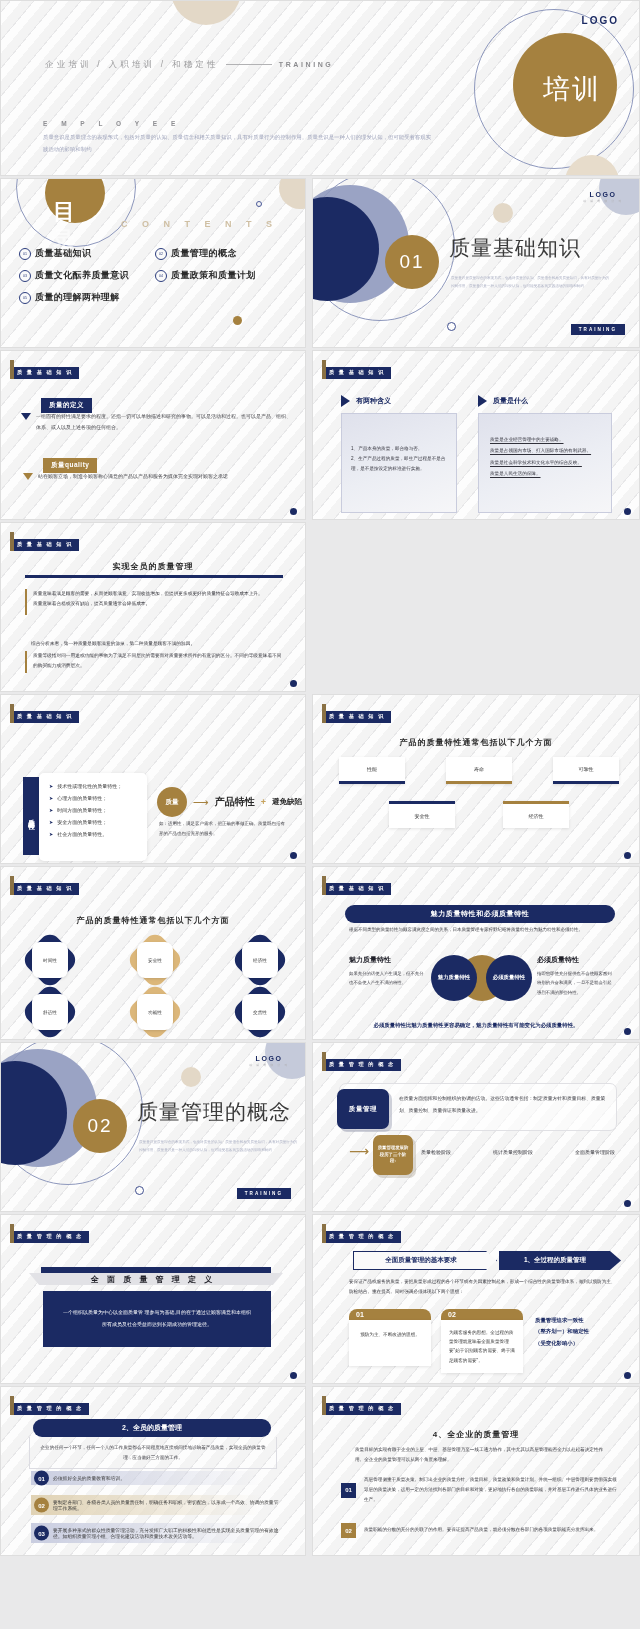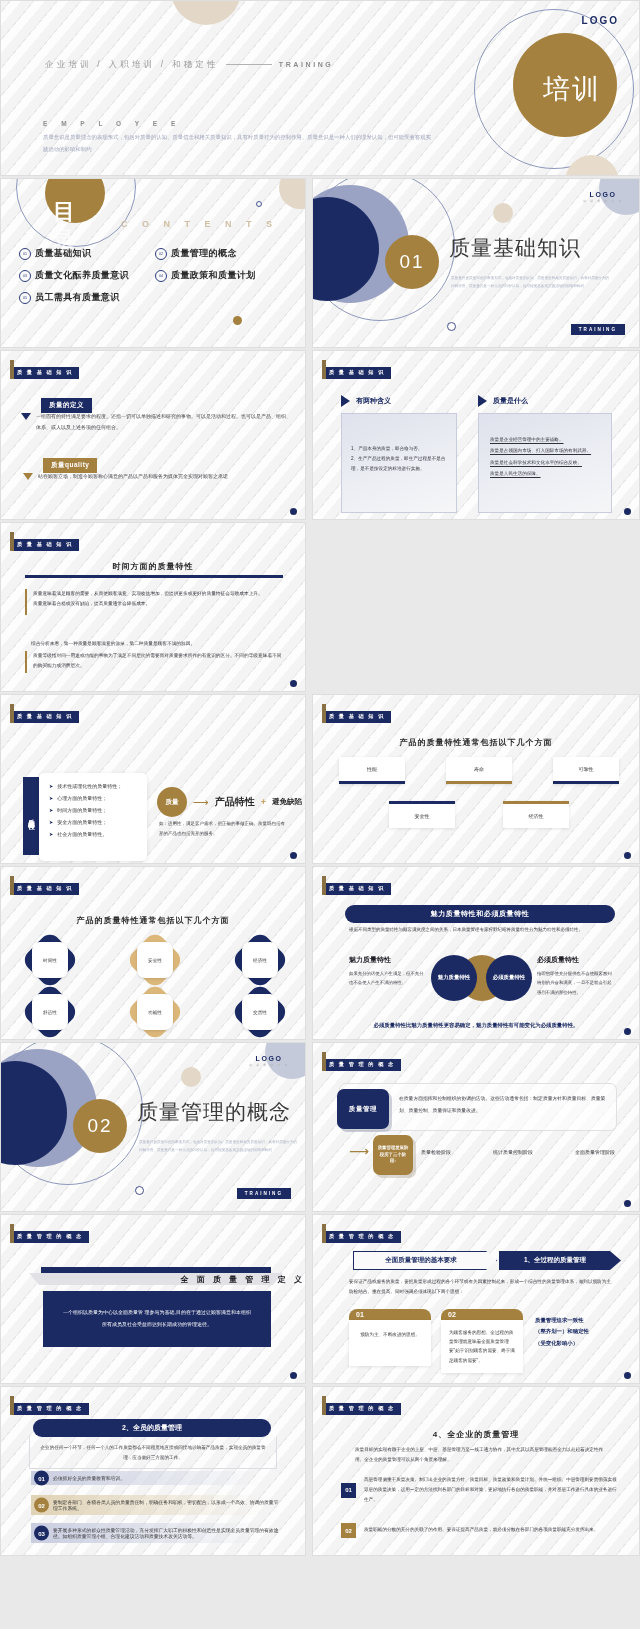--- a/index.html
+++ b/index.html
@@ -388,21 +388,21 @@
       <div class="tocitem">
         <span class="tocnum">03</span>
         <span class="toclabel">质量文化酝养质量意识</span>
       </div>
       <div class="tocitem">
         <span class="tocnum">04</span>
         <span class="toclabel">质量政策和质量计划</span>
       </div>
       <div class="tocitem">
         <span class="tocnum">05</span>
-        <span class="toclabel">员工需具有质量意识</span>
+        <span class="toclabel">质量的理解两种理解</span>
       </div>
     </div>
   </section>
 
   <section class="slide w-r divider" id="s-sec01">
     <div class="circ ring"></div>
     <div class="circ periwinkle"></div>
     <div class="circ navy"></div>
     <div class="circ tan"></div>
     <div class="circ bluegray"></div>
@@ -454,21 +454,21 @@
       <div style="font-size:4.6px;line-height:2.45;color:#30303a;"><span class="u">质量是企业经营管理中的主要战略。</span></div>
       <div style="font-size:4.6px;line-height:2.45;color:#30303a;"><span class="u">质量是占领国内市场、打入国际市场的有利武器。</span></div>
       <div style="font-size:4.6px;line-height:2.45;color:#30303a;"><span class="u">质量是社会科学技术和文化水平的综合反映。</span></div>
       <div style="font-size:4.6px;line-height:2.45;color:#30303a;"><span class="u">质量是人民生活的保障。</span></div>
     </div>
     <div class="circ" style="right:8px;bottom:4px;width:7px;height:7px;background:#1b2a63;"></div>
   </section>
 
   <section class="slide w-l" id="s5">
     <div class="tagwrap"><span class="tag">质 量 基 础 知 识</span></div>
-    <div class="ctr-title" style="top:38px;">时间方面的质量特性</div>
+    <div class="ctr-title" style="top:38px;">实现全员的质量管理</div>
     <div class="hrule" style="position:absolute;left:24px;top:52px;width:258px;"></div>
     <div style="position:absolute;left:24px;top:66px;width:258px;display:flex;gap:6px;">
       <span class="goldbar" style="height:26px;"></span>
       <span style="font-size:4.7px;line-height:2.1;color:#33333a;white-space:pre-line;">质量意味着满足顾客的需要，从而使顾客满意、实现收益增加，但提供更多或更好的质量特征会导致成本上升。
 质量意味着合格或没有缺陷，提高质量通常会降低成本。</span>
     </div>
     <div style="position:absolute;left:30px;top:116px;width:252px;font-size:4.7px;line-height:2;color:#33333a;">综合分析来看，第一种质量是顾客满意的源泉，第二种质量是顾客不满的源因。</div>
     <div style="position:absolute;left:24px;top:128px;width:258px;display:flex;gap:6px;">
       <span class="goldbar" style="height:22px;"></span>
       <span style="font-size:4.7px;line-height:2.1;color:#33333a;">质量等级指对同一用途或功能的事物为了满足不同层次的需要而对质量要求所作的有意识的区分。不同的等级意味着不同的购买能力或消费层次。</span>
@@ -611,21 +611,21 @@
       <span style="font-size:5px;color:#33333a;">统计质量控制阶段</span>
       <span style="font-size:5px;color:#33333a;">全面质量管理阶段</span>
     </div>
     <div class="circ" style="right:8px;bottom:4px;width:7px;height:7px;background:#1b2a63;"></div>
   </section>
 
   <section class="slide w-l" id="s12">
     <div class="tagwrap"><span class="tag">质 量 管 理 的 概 念</span></div>
     <div class="banner-navy" style="position:absolute;left:40px;top:52px;width:230px;"></div>
     <div style="position:absolute;left:28px;top:58px;width:254px;height:12px;background:#e2e2e6;clip-path:polygon(0 0,100% 0,96% 100%,4% 100%);"></div>
-    <div style="position:absolute;left:0;top:59px;width:100%;text-align:right;font-size:8px;font-weight:bold;color:#1e1e26;letter-spacing:3px;">全 面 质 量 管 理 定 义</div>
+    <div style="position:absolute;left:0;top:59px;width:100%;text-align:center;font-size:8px;font-weight:bold;color:#1e1e26;letter-spacing:3px;">全 面 质 量 管 理 定 义</div>
     <div class="bigbox-navy" style="position:absolute;left:42px;top:76px;width:228px;height:56px;padding:16px 18px;font-size:5px;line-height:2.3;text-align:center;">一个组织以质量为中心以全面质量管 理参与为基础,目的在于通过让顾客满意和本组织所有成员及社会受益而达到长期成功的管理途径。</div>
     <div class="circ" style="right:8px;bottom:4px;width:7px;height:7px;background:#1b2a63;"></div>
   </section>
 
   <section class="slide w-r" id="s13">
     <div class="tagwrap"><span class="tag">质 量 管 理 的 概 念</span></div>
     <div style="position:absolute;left:40px;top:36px;display:flex;">
       <div class="chev-outline" style="width:144px;clip-path:polygon(0 0,calc(100% - 11px) 0,100% 50%,calc(100% - 11px) 100%,0 100%);">全面质量管理的基本要求</div>
       <div class="chev-fill" style="width:122px;margin-left:2px;">1、全过程的质量管理</div>
     </div>

